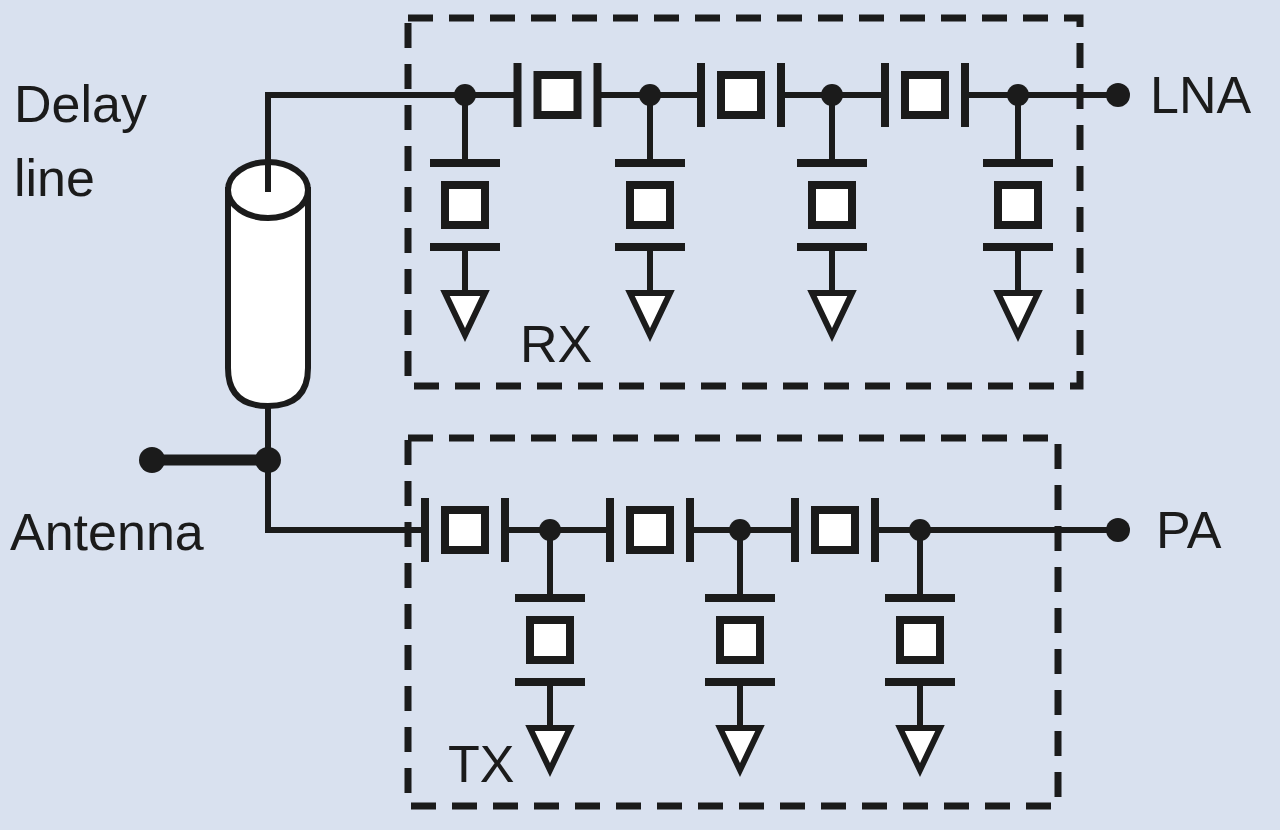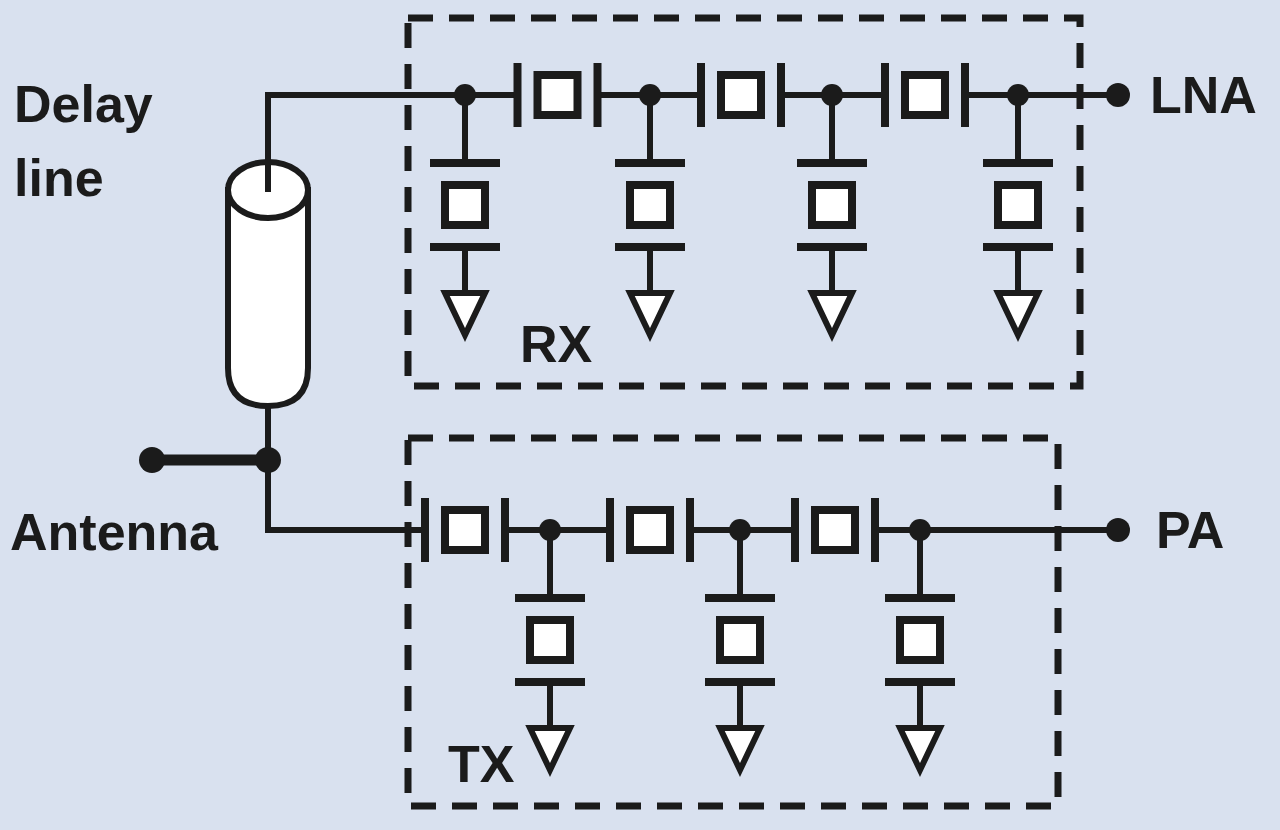--- a/index.html
+++ b/index.html
@@ -8,21 +8,20 @@
     width: 1280px;
     height: 830px;
     background: #d9e1ef;
     overflow: hidden;
     font-family: "Liberation Sans", sans-serif;
   }
   .stage {
     position: relative;
     width: 1280px;
     height: 830px;
-    font-weight: bold;
   }
   svg { display: block; }
   .wire  { stroke: #1b1b1b; stroke-width: 6; fill: none; }
   .plate { stroke: #1b1b1b; stroke-width: 8; fill: none; }
   .sq    { fill: #ffffff; stroke: #1b1b1b; stroke-width: 8; }
   .dot   { fill: #1b1b1b; stroke: none; }
   .dashbox {
     fill: none;
     stroke: #1b1b1b;
     stroke-width: 7;

